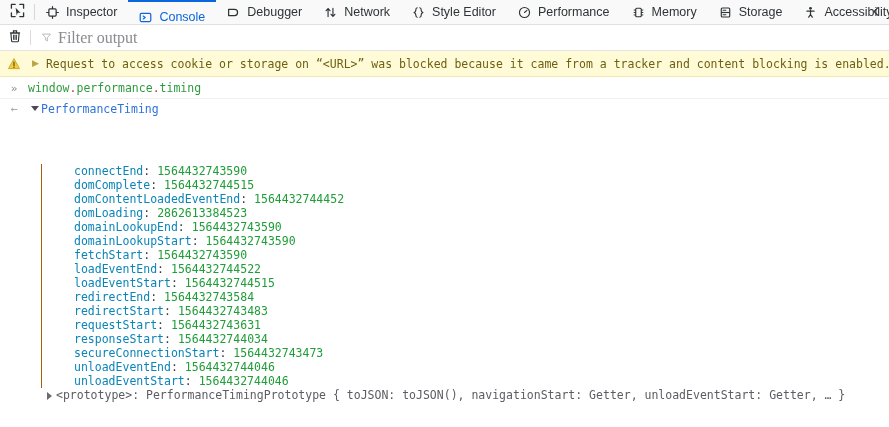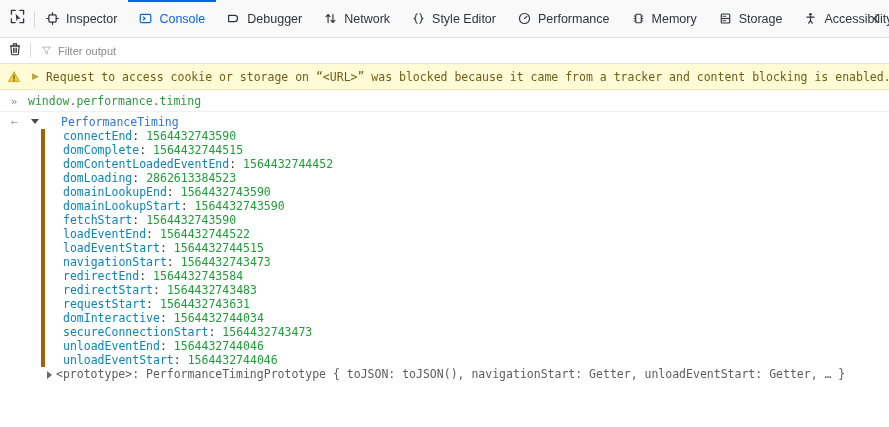--- a/index.html
+++ b/index.html
@@ -5,21 +5,21 @@
   * { box-sizing: border-box; margin: 0; padding: 0; }
   html, body {
     width: 889px; height: 427px;
     background: #ffffff;
     font-family: "Liberation Sans", sans-serif;
     overflow: hidden;
   }
 
   
   .toolbar {
-    height: 38px;
+    height: 25px;
     display: flex;
     align-items: stretch;
     background: #f9f9fa;
     border-bottom: 1px solid #e0e0e2;
     position: relative;
   }
   .pick-btn {
     width: 34px;
     display: flex; align-items: center; justify-content: center;
     flex: 0 0 auto;
@@ -30,21 +30,21 @@
   }
   .tabs { display: flex; align-items: stretch; flex: 1 1 auto; min-width: 0; }
   .tab {
     display: flex; align-items: center; gap: 7px;
     padding: 0 11px;
     font-size: 12.5px;
     color: #2e3436;
     white-space: nowrap;
     position: relative;
   }
-  .tab.active { color: #0a66dd; }
+  .tab.active { color: #0a66dd; align-items: flex-end; }
   .tab.active::before {
     content: "";
     position: absolute; top: 0; left: 0; right: 0; height: 2px;
     background: #0a66dd;
   }
   .tab .ic { display: flex; align-items: center; }
   .overflow-chev {
     display: flex; align-items: center; justify-content: center;
     width: 26px; flex: 0 0 auto;
   }
@@ -59,22 +59,22 @@
   .trash-btn {
     width: 30px; display: flex; align-items: center; justify-content: center;
     flex: 0 0 auto;
   }
   .fb-sep { width: 1px; height: 15px; background: #dcdcdf; flex: 0 0 auto; }
   .filter-input {
     display: flex; align-items: center; gap: 6px;
     padding-left: 10px; flex: 1 1 auto;
   }
   .filter-placeholder {
-    font-size: 11px; color: #8b8b90;
-    font-family: Liberation Sans, sans-serif;
+    font-size: 16px; color: #8b8b90;
+    font-family: Liberation Serif, serif;
   }
 
   
   .warn-row {
     display: flex; align-items: center;
     background: #fffbd6;
     border-bottom: 1px solid #f2e8b4;
     height: 26px;
     padding-left: 7px;
   }
@@ -128,26 +128,27 @@
     border-left: 4.5px solid transparent;
     border-right: 4.5px solid transparent;
     border-top: 5px solid #4a4a4f;
   }
   .tri-closed {
     width: 0; height: 0;
     border-top: 4.5px solid transparent;
     border-bottom: 4.5px solid transparent;
     border-left: 5px solid #6a6a70;
   }
-  .obj-name { color: #2f72d8; line-height: 14px; margin-left: 20px; }
+  .obj-name { color: #2f72d8; line-height: 14px; }
 
   .props {
     margin-left: 41px;
-    border-left: 4px solid #a16207;
-    padding-left: 18px;
+    border-left: 1px solid #a16207;
+    padding-left: 32px;
+    margin-top: 48px;
   }
   .prop-row { white-space: nowrap; height: 14px; }
   .prop-key { color: #0b84b8; }
   .prop-colon { color: #3a3a3f; }
   .prop-val { color: #1f9d38; }
 
   .proto-row {
     display: flex; align-items: flex-start;
     margin-left: 41px;
     padding-left: 2px;
@@ -364,37 +365,33 @@
       </div>
       <div class="prop-row">
         <span class="prop-key">loadEventEnd</span><span class="prop-colon">:</span>
         <span class="prop-val">1564432744522</span>
       </div>
       <div class="prop-row">
         <span class="prop-key">loadEventStart</span><span class="prop-colon">:</span>
         <span class="prop-val">1564432744515</span>
       </div>
       <div class="prop-row">
-        <span class="prop-key">navigationStart</span><span class="prop-colon">:</span>
-        <span class="prop-val">1564432743473</span>
-      </div>
-      <div class="prop-row">
         <span class="prop-key">redirectEnd</span><span class="prop-colon">:</span>
         <span class="prop-val">1564432743584</span>
       </div>
       <div class="prop-row">
         <span class="prop-key">redirectStart</span><span class="prop-colon">:</span>
         <span class="prop-val">1564432743483</span>
       </div>
       <div class="prop-row">
         <span class="prop-key">requestStart</span><span class="prop-colon">:</span>
         <span class="prop-val">1564432743631</span>
       </div>
       <div class="prop-row">
-        <span class="prop-key">domInteractive</span><span class="prop-colon">:</span>
+        <span class="prop-key">responseStart</span><span class="prop-colon">:</span>
         <span class="prop-val">1564432744034</span>
       </div>
       <div class="prop-row">
         <span class="prop-key">secureConnectionStart</span><span class="prop-colon">:</span>
         <span class="prop-val">1564432743473</span>
       </div>
       <div class="prop-row">
         <span class="prop-key">unloadEventEnd</span><span class="prop-colon">:</span>
         <span class="prop-val">1564432744046</span>
       </div>

